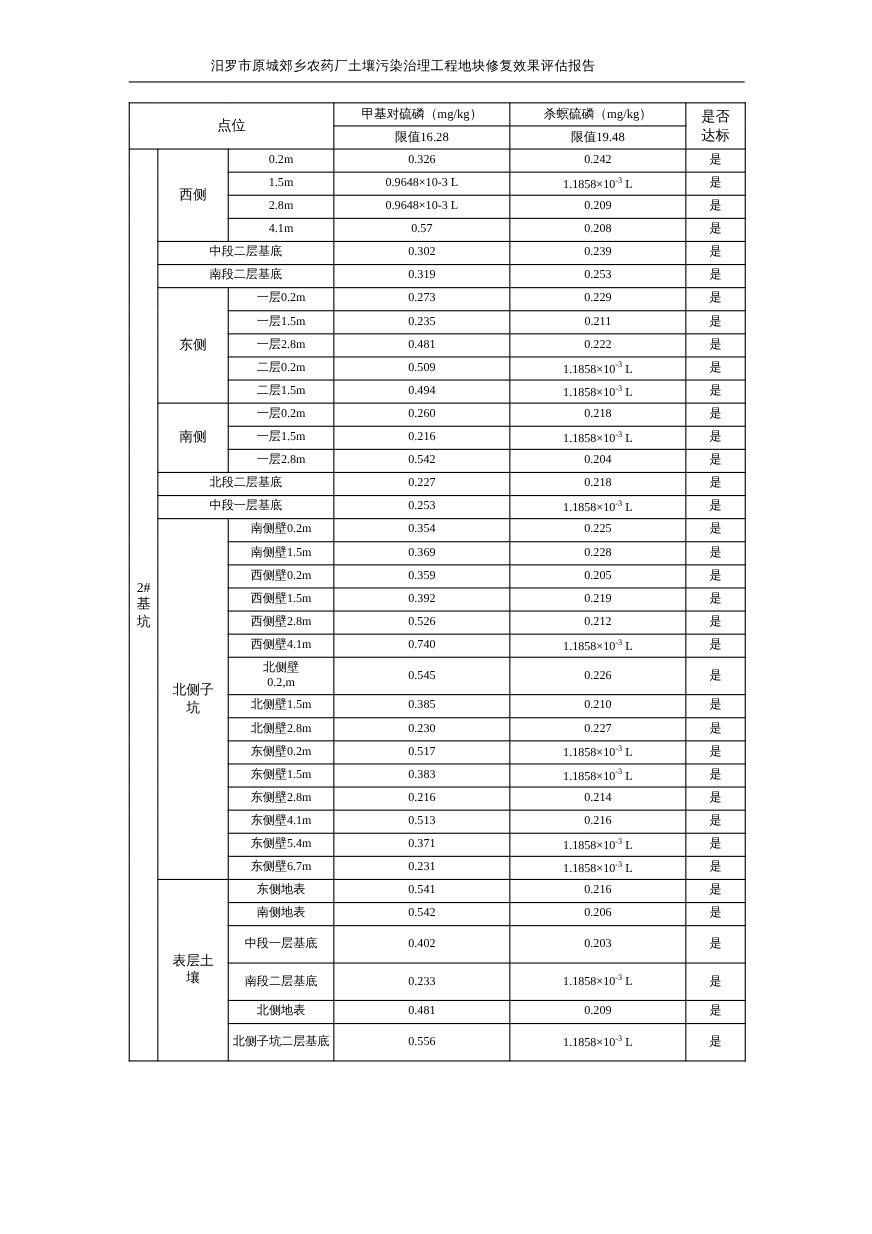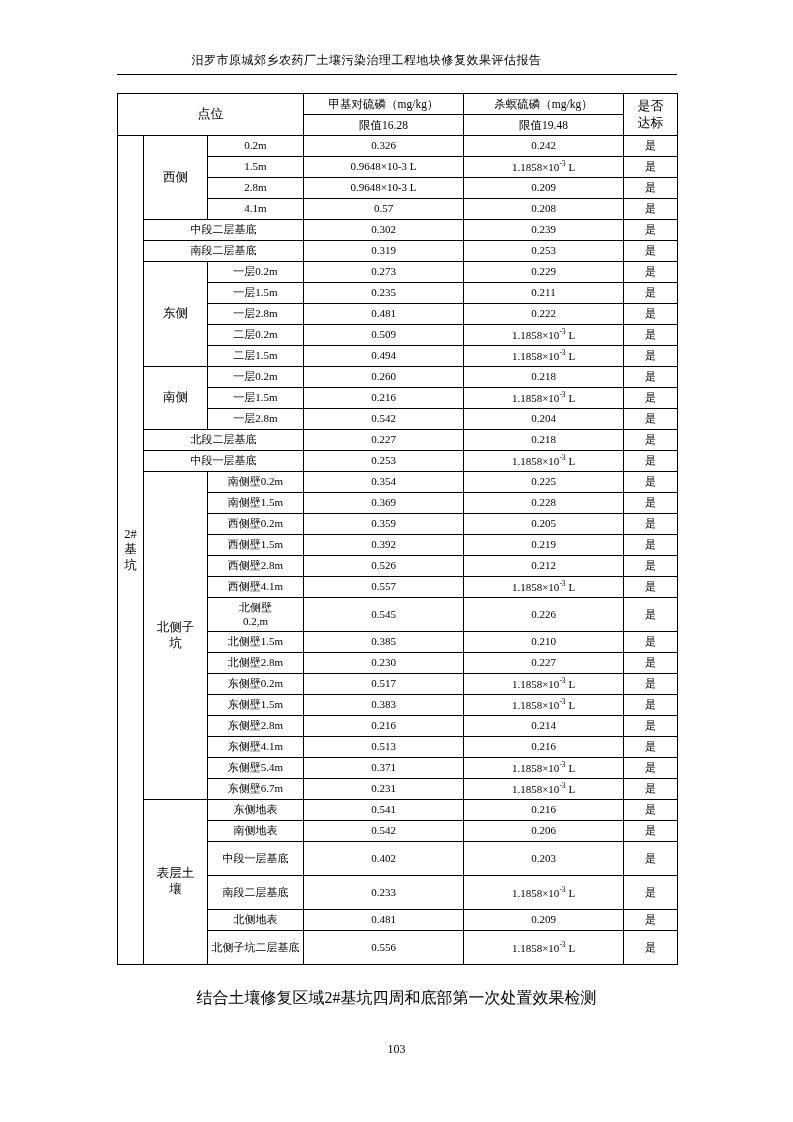--- a/index.html
+++ b/index.html
@@ -280,21 +280,21 @@
             <td>是</td>
           </tr>
           <tr>
             <td>西侧壁2.8m</td>
             <td class="num">0.526</td>
             <td class="num">0.212</td>
             <td>是</td>
           </tr>
           <tr>
             <td>西侧壁4.1m</td>
-            <td class="num">0.557</td>
+            <td class="num">0.740</td>
             <td class="num">1.1858×10<sup>-3</sup> L</td>
             <td>是</td>
           </tr>
           <tr style="height: 34px; margin-top: 40px;">
             <td>
               <div>北侧壁</div>
               <div>0.2,m</div>
             </td>
             <td class="num">0.545</td>
             <td class="num">0.226</td>
@@ -385,16 +385,14 @@
           <tr style="height: 34px;">
             <td>北侧子坑二层基底</td>
             <td class="num">0.556</td>
             <td class="num">1.1858×10<sup>-3</sup> L</td>
             <td>是</td>
           </tr>
         </tbody>
     </table>
   </div>
 
-  <div class="caption">结合土壤修复区域2#基坑四周和底部第一次处置效果检测</div>
-  <div class="footer-pageno">103</div>
 
 </div>
 
 </body></html>

